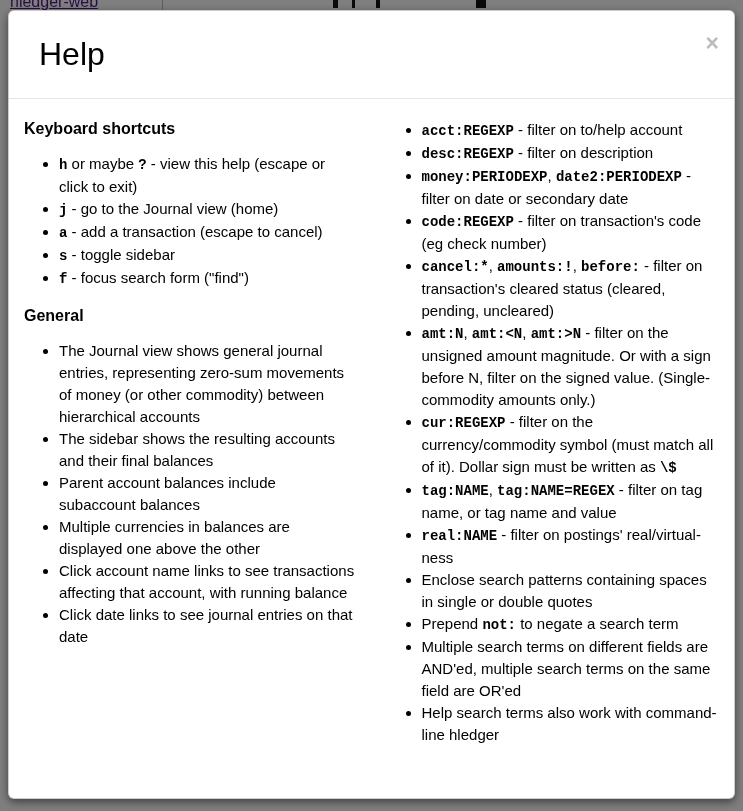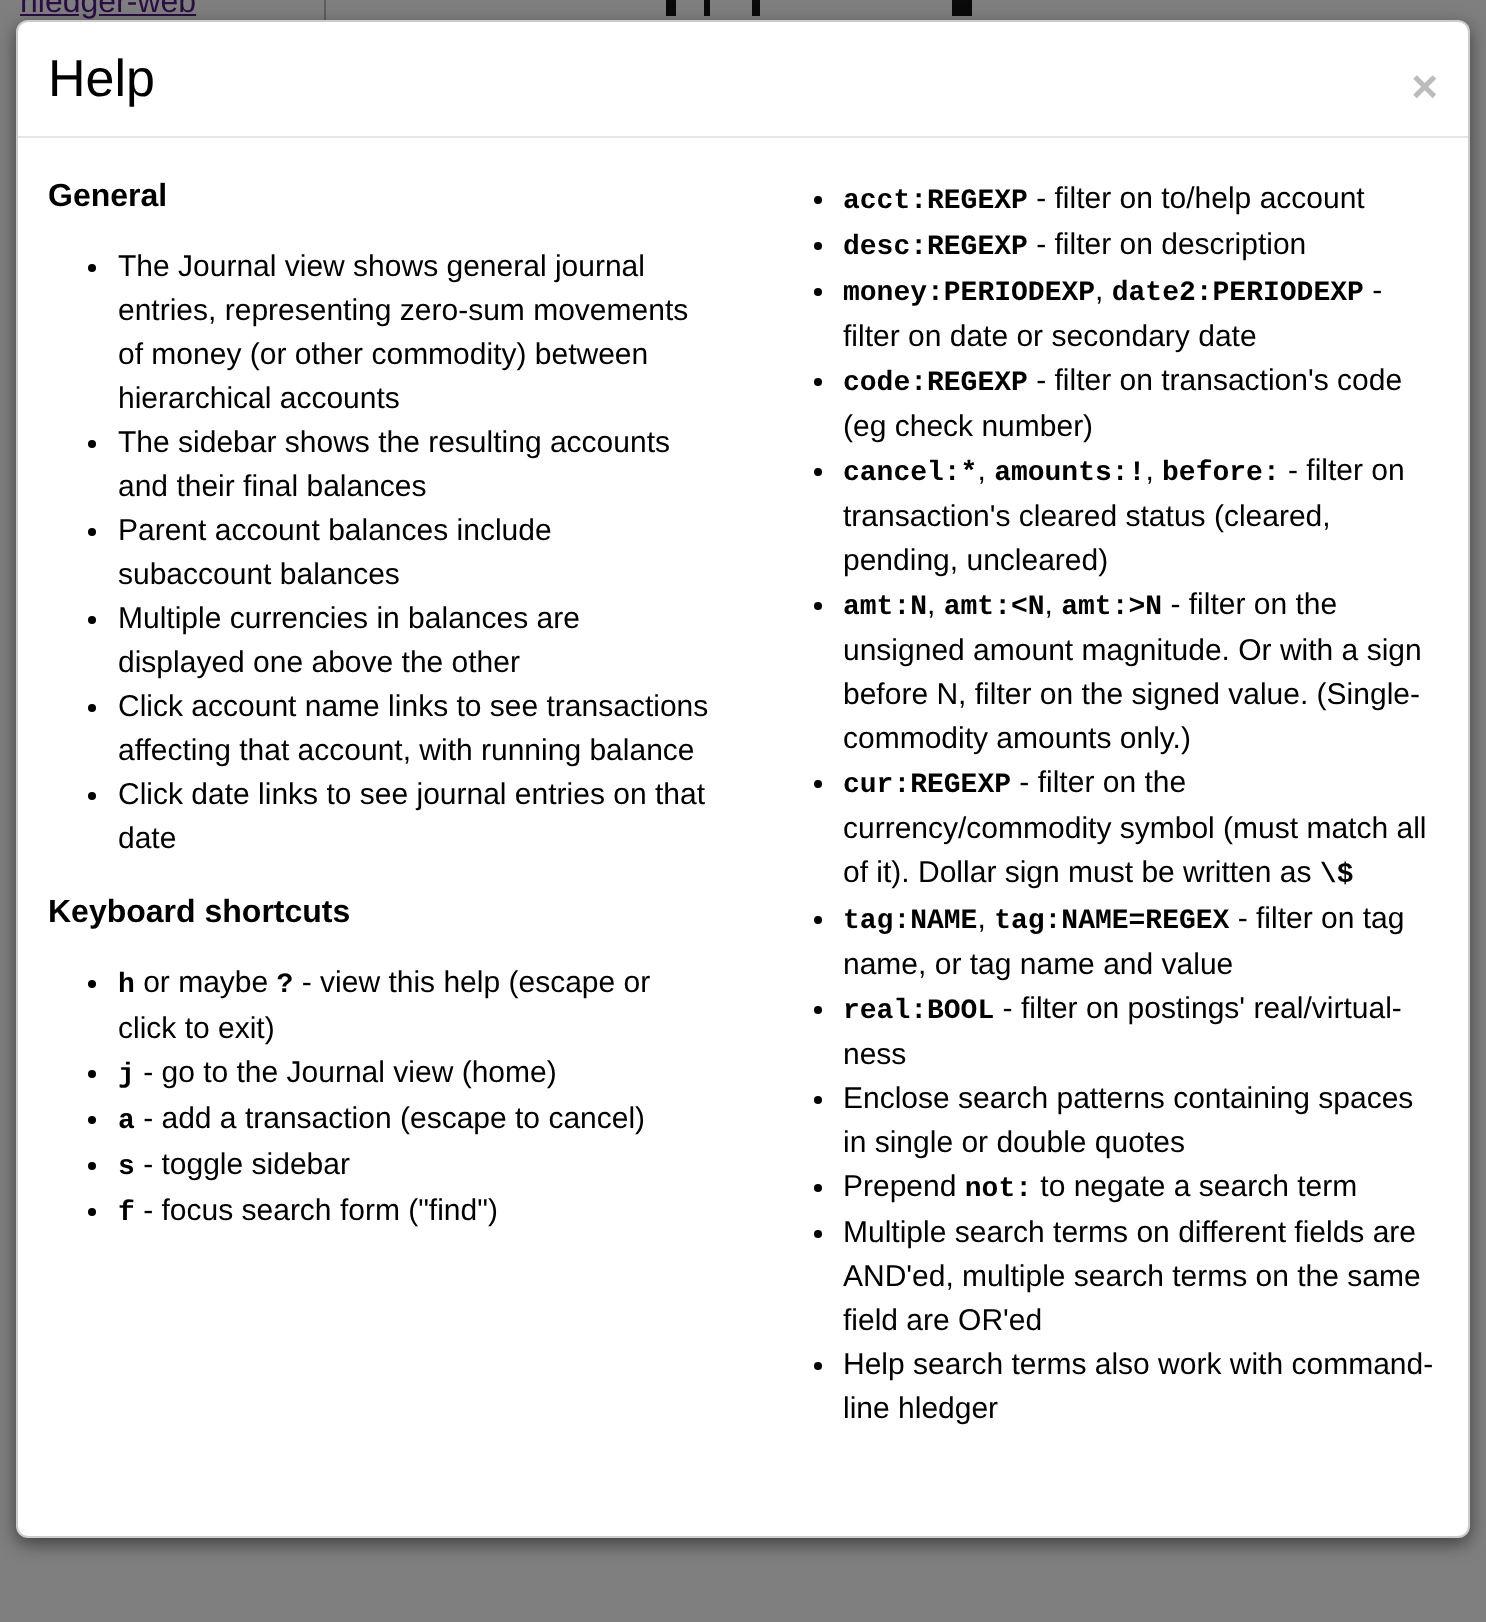--- a/index.html
+++ b/index.html
@@ -36,22 +36,22 @@
     border: 1px solid rgba(0,0,0,0.2);
     border-radius: 6px;
     box-shadow: 0 3px 9px rgba(0,0,0,0.5);
   }
   .modal-header {
     position: relative;
     padding: 13px 15px 14px 15px;
     border-bottom: 1px solid #e5e5e5;
   }
   .modal-title {
-    margin: 0;
-    font-size: 26px; font-weight: 400; line-height: 30px; color: #000;
+    margin: 15px;
+    font-size: 32px; font-weight: 400; line-height: 30px; color: #000;
   }
   .close-button {
     position: absolute; right: 15px; top: 21px;
     background: none; border: 0; padding: 0;
     font-family: "Liberation Sans", sans-serif;
     font-size: 23px; font-weight: 700; line-height: 1;
     color: #bcbcbc; cursor: pointer;
   }
 
   .modal-body { padding: 20px 0 40px 0; }
@@ -98,54 +98,54 @@
 <div class="modal-panel">
   <div class="modal-header">
     <button class="close-button">×</button>
     <h4 class="modal-title">Help</h4>
   </div>
   <div class="modal-body">
     <div class="columns">
 
       <div class="col">
         <div class="section">
+          <h4 class="section-heading">Keyboard shortcuts</h4>
+          <ul class="help-list">
+              <li><code class="mono">h</code><span> or maybe </span><code class="mono">?</code><span> - view this help (escape or click to exit)</span></li>
+              <li><code class="mono">j</code><span> - go to the Journal view (home)</span></li>
+              <li><code class="mono">a</code><span> - add a transaction (escape to cancel)</span></li>
+              <li><code class="mono">s</code><span> - toggle sidebar</span></li>
+              <li><code class="mono">f</code><span> - focus search form ("find")</span></li>
+            </ul>
+        </div>
+        <div class="section">
           <h4 class="section-heading">General</h4>
           <ul class="help-list">
               <li><span>The Journal view shows general journal entries, representing zero-sum movements of money (or other commodity) between hierarchical accounts</span></li>
               <li><span>The sidebar shows the resulting accounts and their final balances</span></li>
               <li><span>Parent account balances include subaccount balances</span></li>
               <li><span>Multiple currencies in balances are displayed one above the other</span></li>
               <li><span>Click account name links to see transactions affecting that account, with running balance</span></li>
               <li><span>Click date links to see journal entries on that date</span></li>
-            </ul>
-        </div>
-        <div class="section">
-          <h4 class="section-heading">Keyboard shortcuts</h4>
-          <ul class="help-list">
-              <li><code class="mono">h</code><span> or maybe </span><code class="mono">?</code><span> - view this help (escape or click to exit)</span></li>
-              <li><code class="mono">j</code><span> - go to the Journal view (home)</span></li>
-              <li><code class="mono">a</code><span> - add a transaction (escape to cancel)</span></li>
-              <li><code class="mono">s</code><span> - toggle sidebar</span></li>
-              <li><code class="mono">f</code><span> - focus search form ("find")</span></li>
             </ul>
         </div>
       </div>
 
       <div class="col">
         <div class="section">
           <ul class="help-list">
               <li><code class="mono">acct:REGEXP</code><span> - filter on to/help account</span></li>
               <li><code class="mono">desc:REGEXP</code><span> - filter on description</span></li>
               <li><code class="mono">money:PERIODEXP</code><span>, </span><code class="mono">date2:PERIODEXP</code><span> - filter on date or secondary date</span></li>
               <li><code class="mono">code:REGEXP</code><span> - filter on transaction's code (eg check number)</span></li>
               <li><code class="mono">cancel:*</code><span>, </span><code class="mono">amounts:!</code><span>, </span><code class="mono">before:</code><span> - filter on transaction's cleared status (cleared, pending, uncleared)</span></li>
               <li><code class="mono">amt:N</code><span>, </span><code class="mono">amt:&lt;N</code><span>, </span><code class="mono">amt:&gt;N</code><span> - filter on the unsigned amount magnitude. Or with a sign before N, filter on the signed value. (Single-commodity amounts only.)</span></li>
               <li><code class="mono">cur:REGEXP</code><span> - filter on the currency/commodity symbol (must match all of it). Dollar sign must be written as </span><code class="mono">\$</code></li>
               <li><code class="mono">tag:NAME</code><span>, </span><code class="mono">tag:NAME=REGEX</code><span> - filter on tag name, or tag name and value</span></li>
-              <li><code class="mono">real:BOOL</code><span> - filter on postings' real/virtual-ness</span></li>
+              <li><code class="mono">real:NAME</code><span> - filter on postings' real/virtual-ness</span></li>
               <li><span>Enclose search patterns containing spaces in single or double quotes</span></li>
               <li><span>Prepend </span><code class="mono">not:</code><span> to negate a search term</span></li>
               <li><span>Multiple search terms on different fields are AND'ed, multiple search terms on the same field are OR'ed</span></li>
               <li><span>Help search terms also work with command-line hledger</span></li>
             </ul>
         </div>
       </div>
 
     </div>
   </div>

